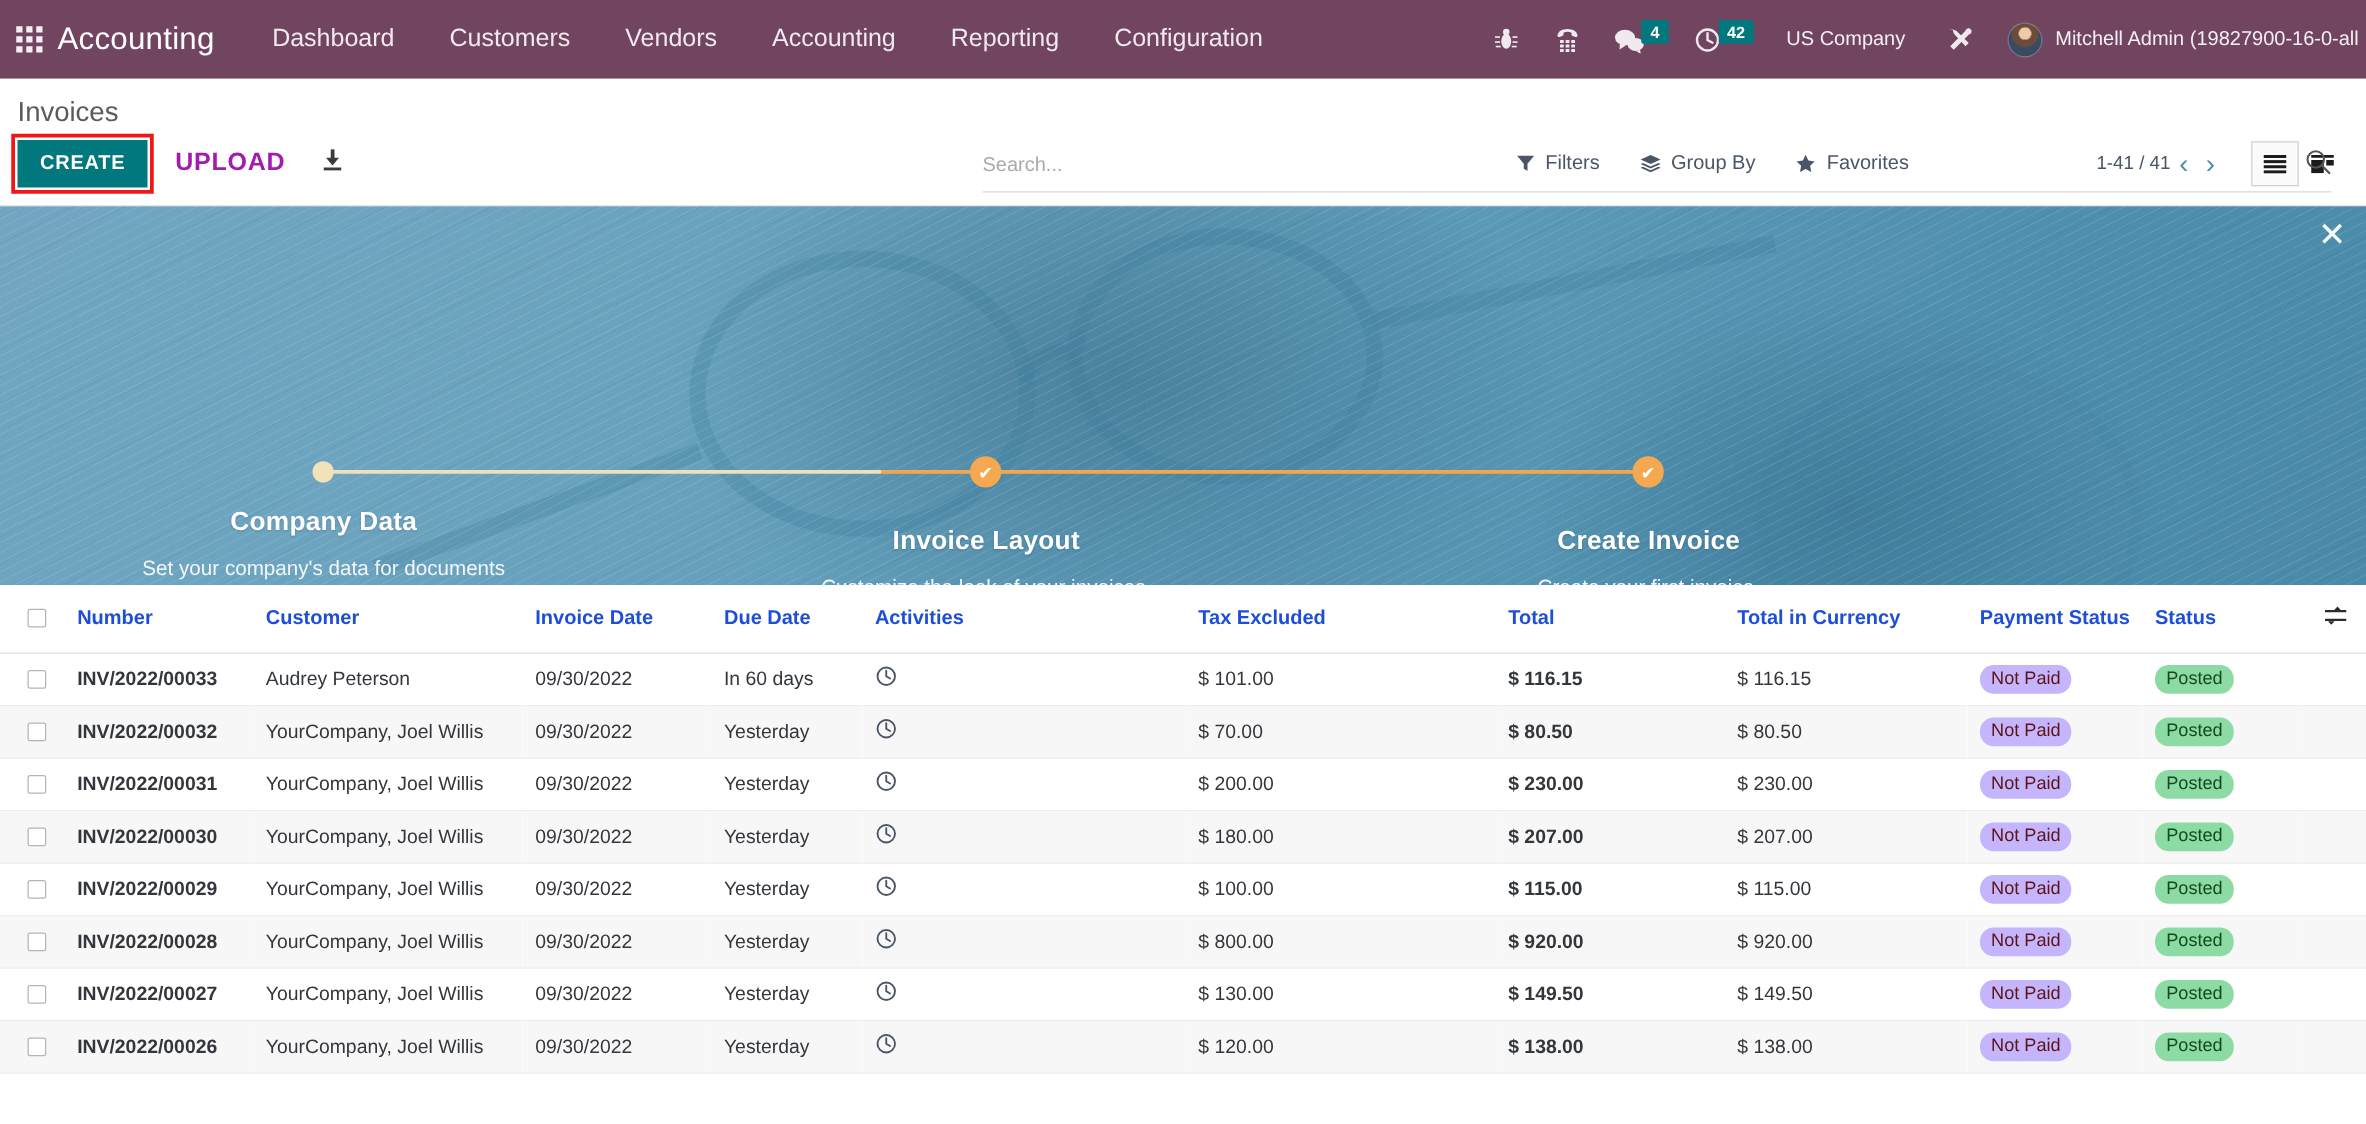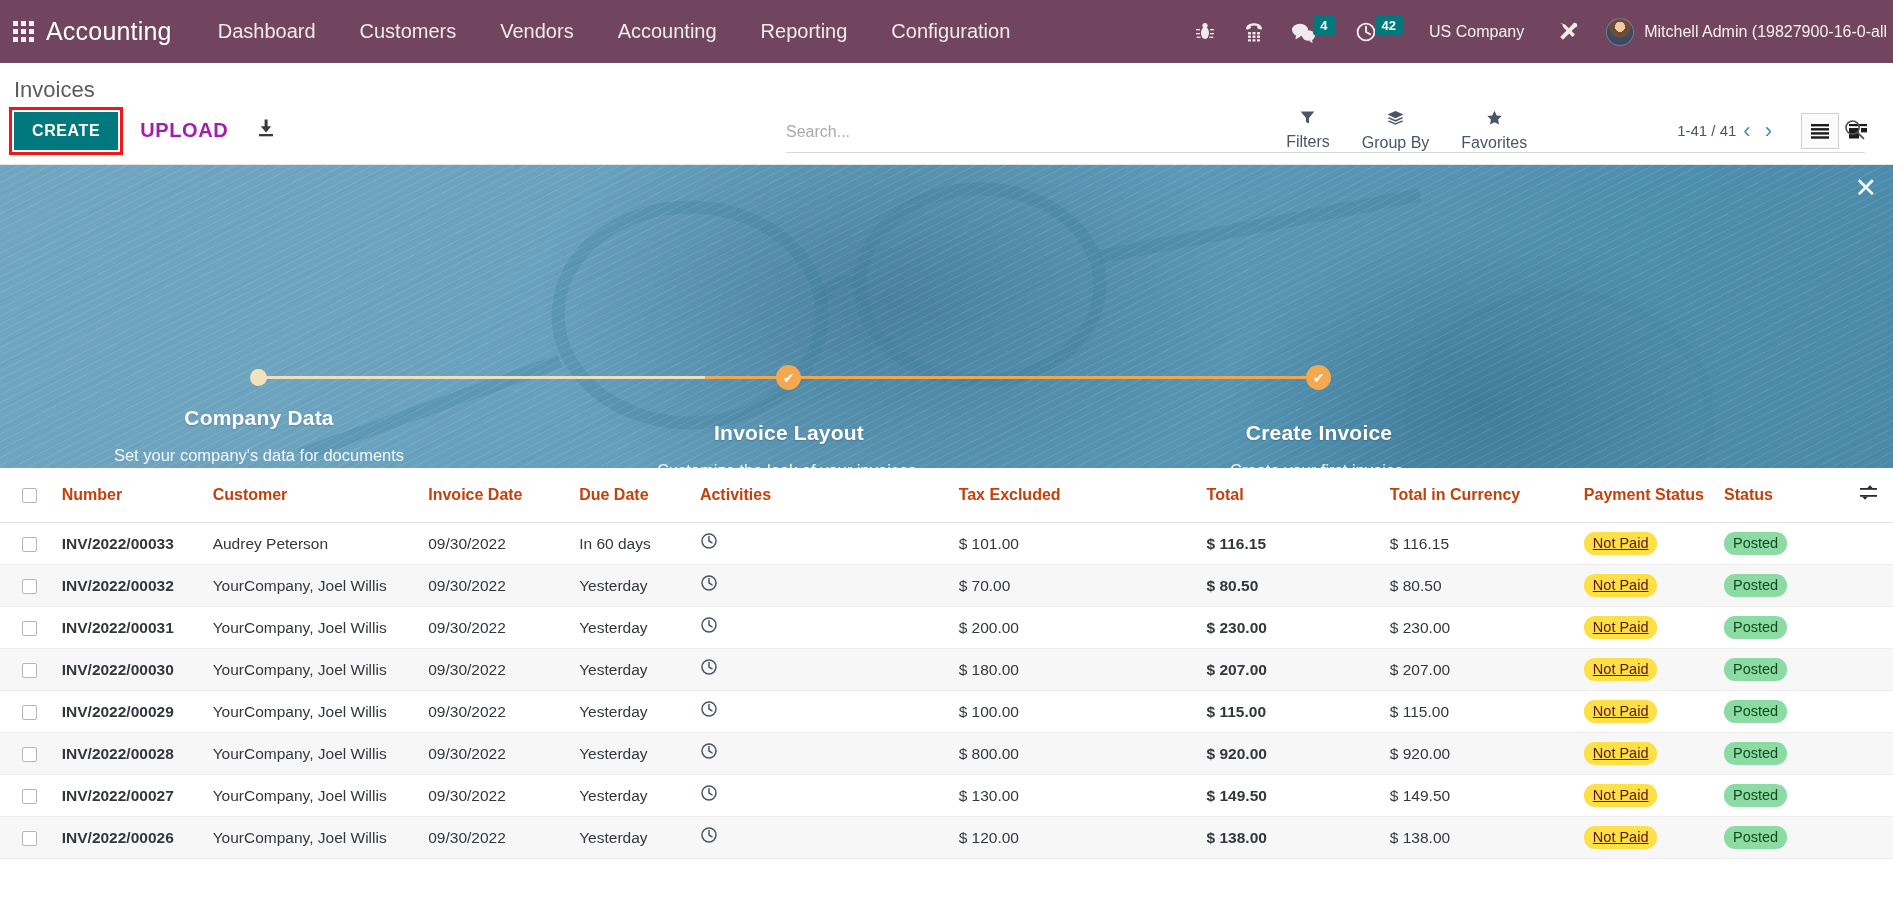--- a/index.html
+++ b/index.html
@@ -57,21 +57,21 @@
     outline:3px solid #f11717; outline-offset:2px;
   }
   .btn-upload {
     background:transparent; border:none; color:#a21caf; font-size:20px; font-weight:600;
     letter-spacing:.6px; padding:10px 14px; cursor:pointer; margin-left:8px;
     font-family:"Liberation Sans",sans-serif;
   }
   .dl-icon { color:#3b3b3b; font-size:19px; margin-left:14px; cursor:pointer; }
 
   .filters-group { display:flex; align-items:center; gap:32px; margin-left:auto; }
-  .filter-btn { display:flex; align-items:center; gap:8px; font-size:16px; color:#4a5568; cursor:pointer; white-space:nowrap;flex-direction:column;}
+  .filter-btn { display:flex; align-items:center; gap:8px; font-size:16px; color:#4a5568; cursor:pointer; white-space:nowrap;}
   .filter-btn svg { fill:#4a5568; }
 
   .pager-group { display:flex; align-items:center; margin-left:150px; }
   .pager-text { font-size:15px; color:#4a5568; white-space:nowrap; }
   .pager-arrow { color:#4d8ba5; font-size:22px; padding:0 7px; cursor:pointer; line-height:1; }
   .view-switch { display:flex; margin-left:22px; }
   .view-btn {
     width:38px; height:36px; display:flex; align-items:center; justify-content:center;
     cursor:pointer; border:1px solid transparent;
   }
@@ -108,21 +108,21 @@
   .step-sub { font-size:16.5px; color:#f2f7fa; margin-top:13px; line-height:1.55; font-weight:400; }
   .banner-close {
     position:absolute; top:10px; right:16px; z-index:5; color:#fff; font-size:27px;
     cursor:pointer; line-height:1; opacity:.95; font-weight:300;
   }
 
   
   .list-wrap { position:relative; }
   table.list { width:100%; border-collapse:collapse; table-layout:fixed; }
   table.list th {
-    font-size:16px; font-weight:600; color:#c2410c; text-align:left;
+    font-size:16px; font-weight:600; color:#1d4ed8; text-align:left;
     padding:16px 10px; border-bottom:1px solid #dfdfdf; background:#fff; white-space:nowrap;
   }
   table.list td {
     font-size:15.5px; color:#33373c; padding:9px 10px;
     border-bottom:1px solid #ededed; white-space:nowrap; overflow:hidden;
   }
   tr.row-alt td { background:#f7f7f7; }
   .c-check { width:48px; text-align:center !important; padding-left:18px !important; }
   .chk {
     width:15px; height:15px; border:1px solid #b5b5b5; background:#fff;
@@ -131,21 +131,21 @@
   .num { font-weight:600; color:#23282d; }
   .right { }
   .bold { font-weight:700; color:#23282d; }
   .muted-date { color:#33373c; }
   .overdue { color:#d9281e; }
   .act-icon { color:#4a5568; font-size:17px; }
   .badge {
     display:inline-block; padding:2px 9px; border-radius:11px;
     font-size:14.5px; line-height:19px; white-space:nowrap;
   }
-  .badge-danger { background:#fde047; color:#5d1414;text-decoration:underline; }
+  .badge-danger { background:#c4b5fd; color:#5d1414; }
   .badge-success { background:#8ddba4; color:#12491f; }
   .opt-col { width:46px; text-align:center !important; }
   .opt-icon { color:#2b2b2b; font-size:17px; cursor:pointer; }
 </style>
 </head>
 <body>
 
 <div class="navbar">
   <div class="apps-grid">
     <div class="grid-dots">

